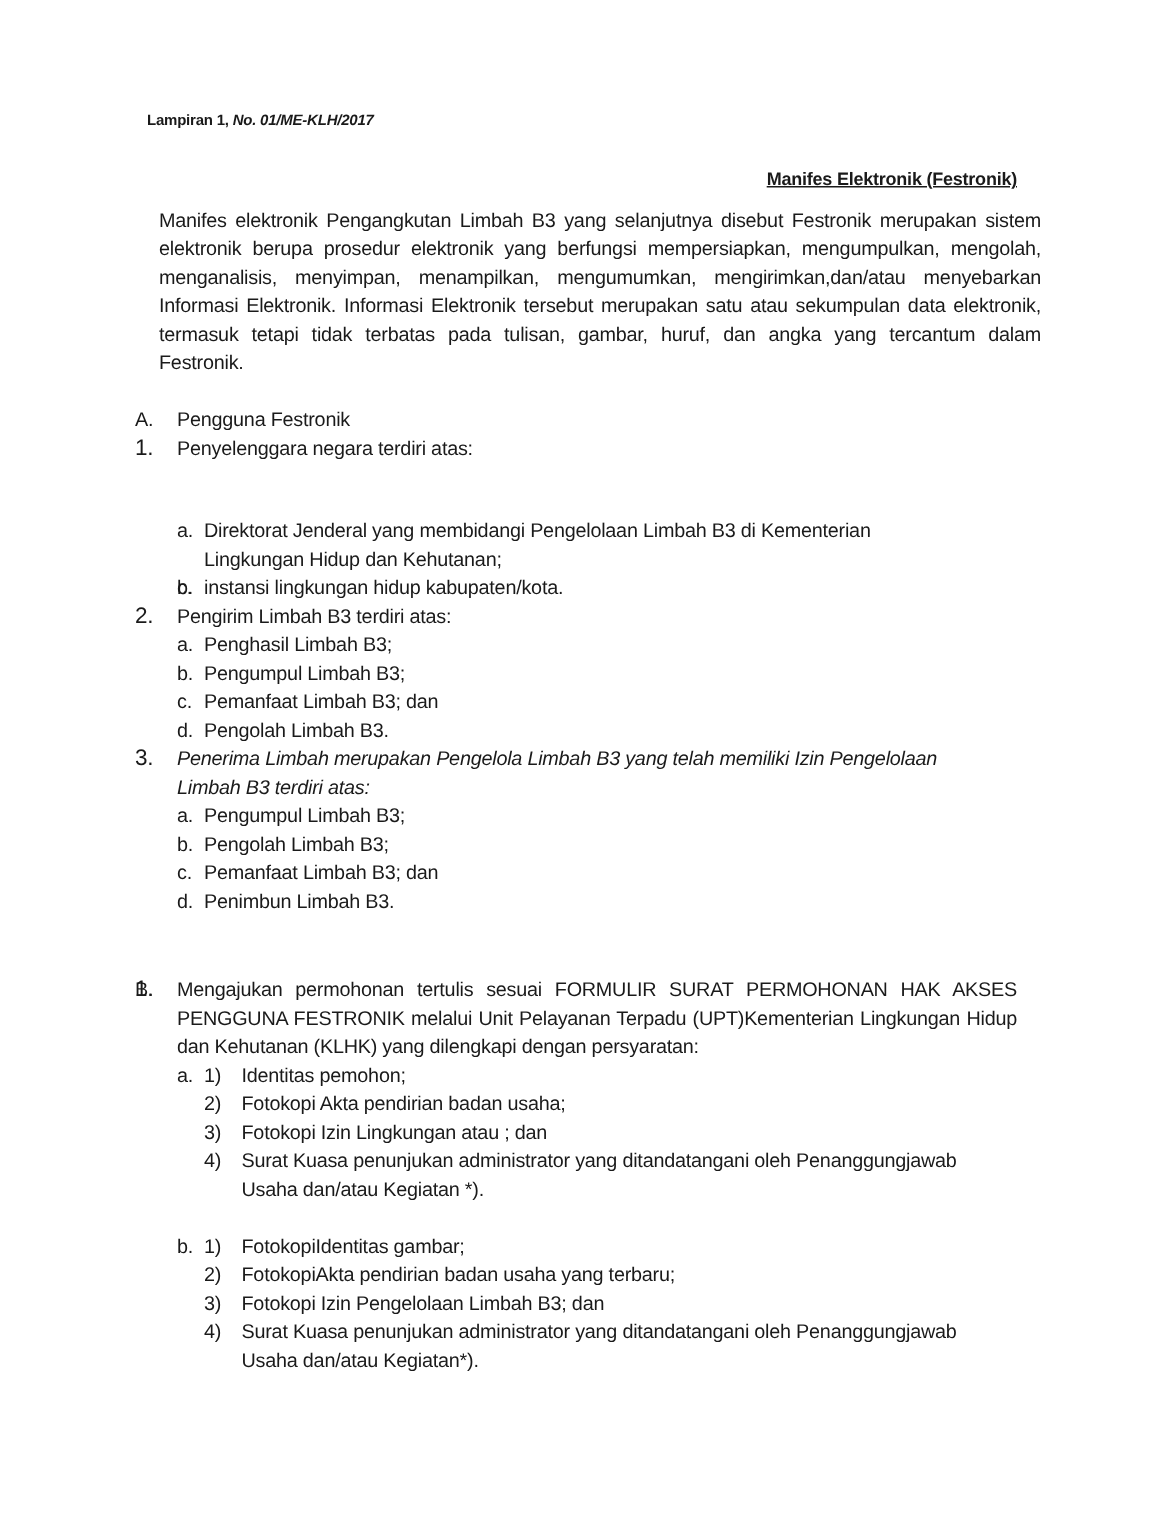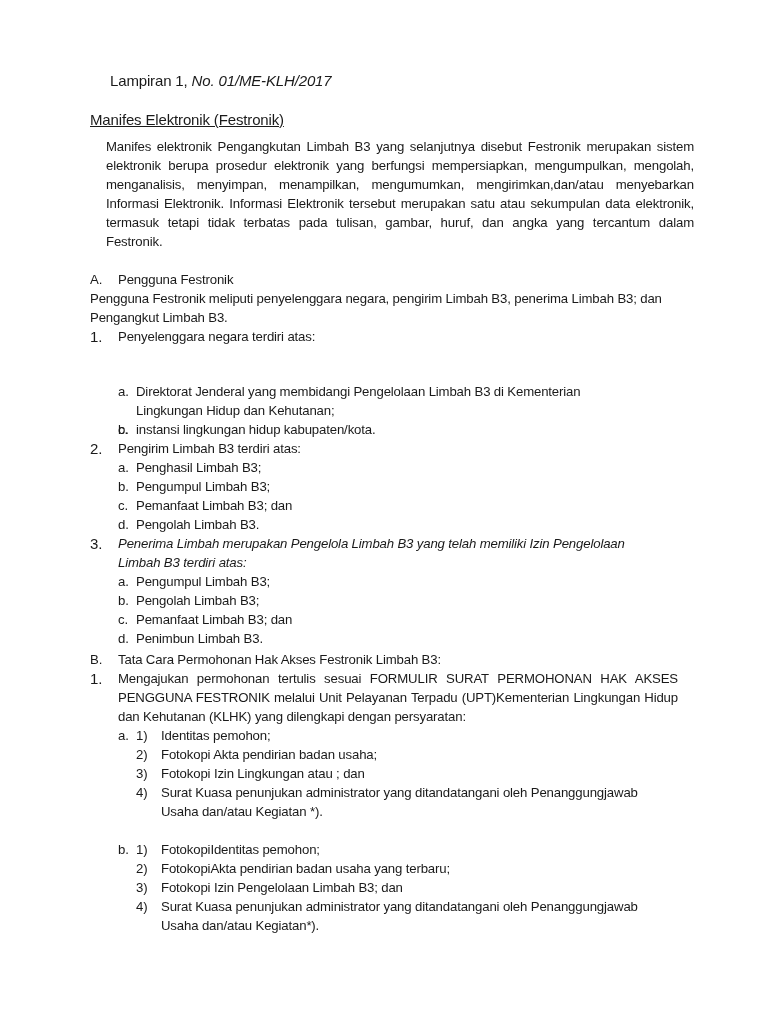--- a/index.html
+++ b/index.html
@@ -20,35 +20,35 @@
       left: 90px;
       top: 0;
       width: 588px;
       font-size: 13.2px;
       line-height: 19px;
       letter-spacing: -0.15px;
     }
     .lampiran {
       position: absolute;
       top: 71px;
-      left: 20px;
-      font-weight: normal;
-      font-size: 15px;
+      left: 8px;
+      font-weight: bold;
+      font-size: 10px;
       white-space: nowrap;
     }
     .lampiran .num { font-style: italic; }
     .title {
       position: absolute;
       top: 110px;
       left: 0;
       width: 588px;
-      text-align: left;
-      font-weight: normal;
+      text-align: right;
+      font-weight: bold;
       text-decoration: underline;
-      font-size: 15px;
+      font-size: 12px;
     }
     .intro {
       position: absolute;
       top: 137px;
       left: 16px;
       width: 588px;
       text-align: justify;
       text-align-last: left;
       word-spacing: 0.5px;
     }
@@ -77,21 +77,20 @@
 
   <div class="title">Manifes Elektronik (Festronik)</div>
 
   <div class="intro">Manifes elektronik Pengangkutan Limbah B3 yang selanjutnya disebut Festronik merupakan sistem elektronik berupa prosedur elektronik yang berfungsi mempersiapkan, mengumpulkan, mengolah, menganalisis, menyimpan, menampilkan, mengumumkan, mengirimkan,dan/atau menyebarkan Informasi Elektronik. Informasi Elektronik tersebut merupakan satu atau sekumpulan data elektronik, termasuk tetapi tidak terbatas pada tulisan, gambar, huruf, dan angka yang tercantum dalam Festronik.</div>
 
   <div class="block" style="top:270px;">
     <div class="row sec-head">
       <span class="mk">A.</span>
       <span>Pengguna Festronik</span>
     </div>
-    <div class="row">Pengguna Festronik meliputi penyelenggara negara, pengirim Limbah B3, penerima Limbah B3; dan Pengangkut Limbah B3.</div>
 
     <div class="row l1">
       <span class="mk">1.</span>
       <span>Penyelenggara negara terdiri atas:</span>
     </div>
     <div class="row l2">
       <span class="mk">a.</span>
       <span style="display:block;padding-right:44px;margin-top:36px;">Direktorat Jenderal yang membidangi Pengelolaan Limbah B3 di Kementerian Lingkungan Hidup dan Kehutanan;</span>
     </div>
     <div class="row l2">
@@ -141,21 +140,20 @@
     </div>
     <div class="row l2">
       <span class="mk">d.</span>
       <span>Penimbun Limbah B3.</span>
     </div>
   </div>
 
   <div class="block" style="top:650px;">
     <div class="row sec-head">
       <span class="mk">B.</span>
-      <span>Tata Cara Permohonan Hak Akses Festronik Limbah B3:</span>
     </div>
 
     <div class="row l1 just">
       <span class="mk">1.</span>
       <span>Mengajukan permohonan tertulis sesuai FORMULIR SURAT PERMOHONAN HAK AKSES PENGGUNA FESTRONIK melalui Unit Pelayanan Terpadu (UPT)Kementerian Lingkungan Hidup dan Kehutanan (KLHK) yang dilengkapi dengan persyaratan:</span>
     </div>
 
     <div class="row l2 just">
       <span class="mk">a.</span>
     </div>
@@ -176,21 +174,21 @@
       <span style="display:block;padding-right:6px;">Surat Kuasa penunjukan administrator yang ditandatangani oleh Penanggungjawab Usaha dan/atau Kegiatan *).</span>
     </div>
 
     <div class="gap"></div>
 
     <div class="row l2 just">
       <span class="mk">b.</span>
     </div>
     <div class="row l3">
       <span class="mk">1)</span>
-      <span>FotokopiIdentitas pemohon;</span>
+      <span>FotokopiIdentitas gambar;</span>
     </div>
     <div class="row l3">
       <span class="mk">2)</span>
       <span>FotokopiAkta pendirian badan usaha yang terbaru;</span>
     </div>
     <div class="row l3">
       <span class="mk">3)</span>
       <span>Fotokopi Izin Pengelolaan Limbah B3; dan</span>
     </div>
     <div class="row l3">

